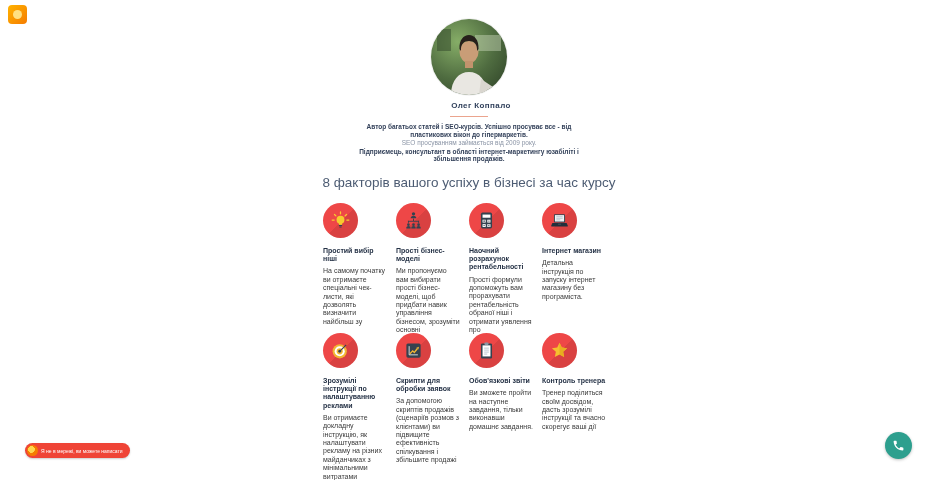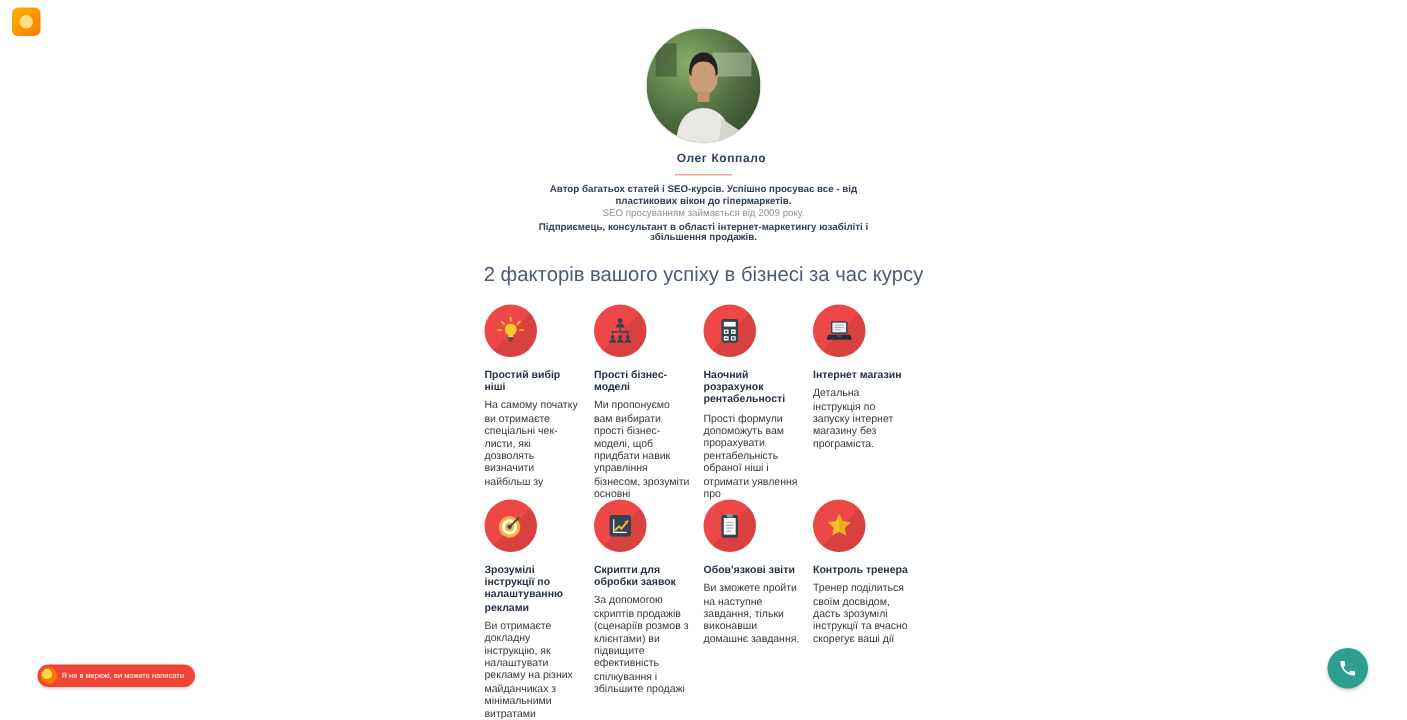--- a/index.html
+++ b/index.html
@@ -120,21 +120,21 @@
 
 <div class="person-name">Олег Коппало</div>
 <div class="name-divider"></div>
 
 <div class="bio">
   <div class="line primary">Автор багатьох статей і SEO-курсів. Успішно просуває все - від пластикових вікон до гіпермаркетів.</div>
   <div class="line secondary">SEO просуванням займається від 2009 року.</div>
   <div class="line tertiary">Підприємець, консультант в області інтернет-маркетингу юзабіліті і збільшення продажів.</div>
 </div>
 
-<h1 class="page-heading">2 факторів вашого успіху в бізнесі за час курсу</h1>
+<h1 class="page-heading">8 факторів вашого успіху в бізнесі за час курсу</h1>
 
 <div class="features">
 
   <div class="card">
     <div class="badge">
       <svg viewBox="0 0 24 24">
         <g stroke="#f8cb2e" stroke-width="1.6" stroke-linecap="round">
           <line x1="12" y1="1.2" x2="12" y2="3.6"></line>
             <line x1="4.4" y1="4.4" x2="6.2" y2="6.2"></line>
           <line x1="19.6" y1="4.4" x2="17.8" y2="6.2"></line>

